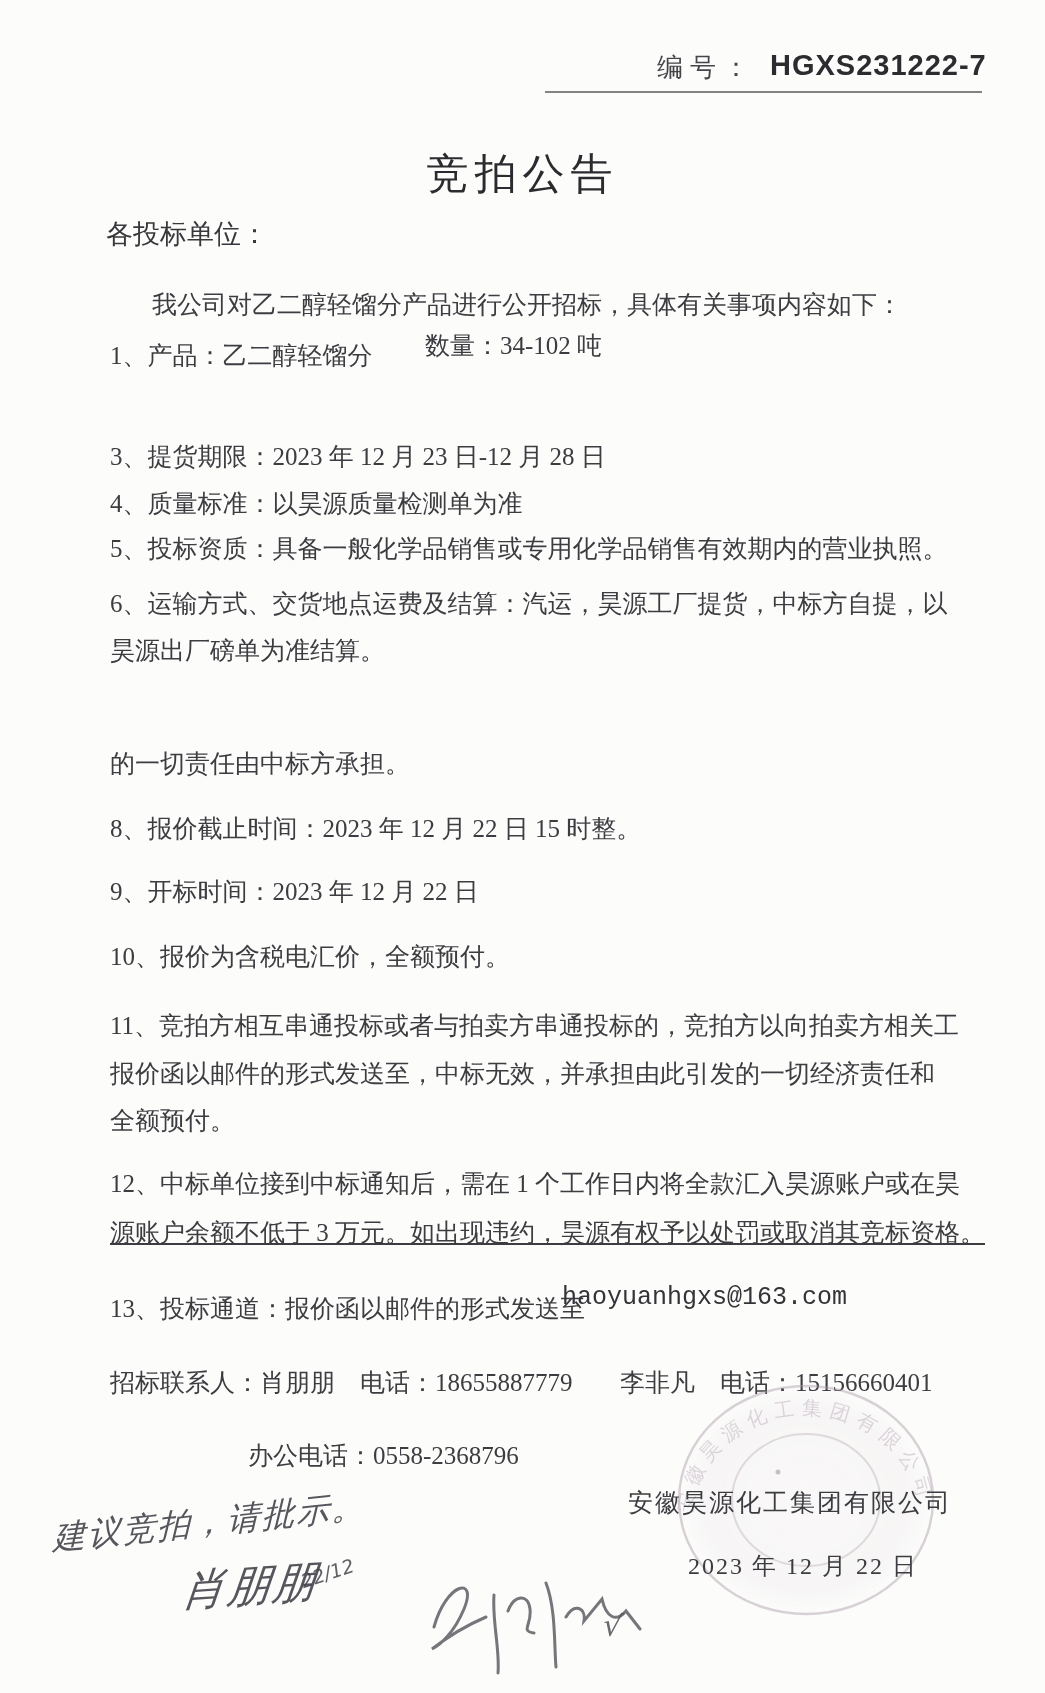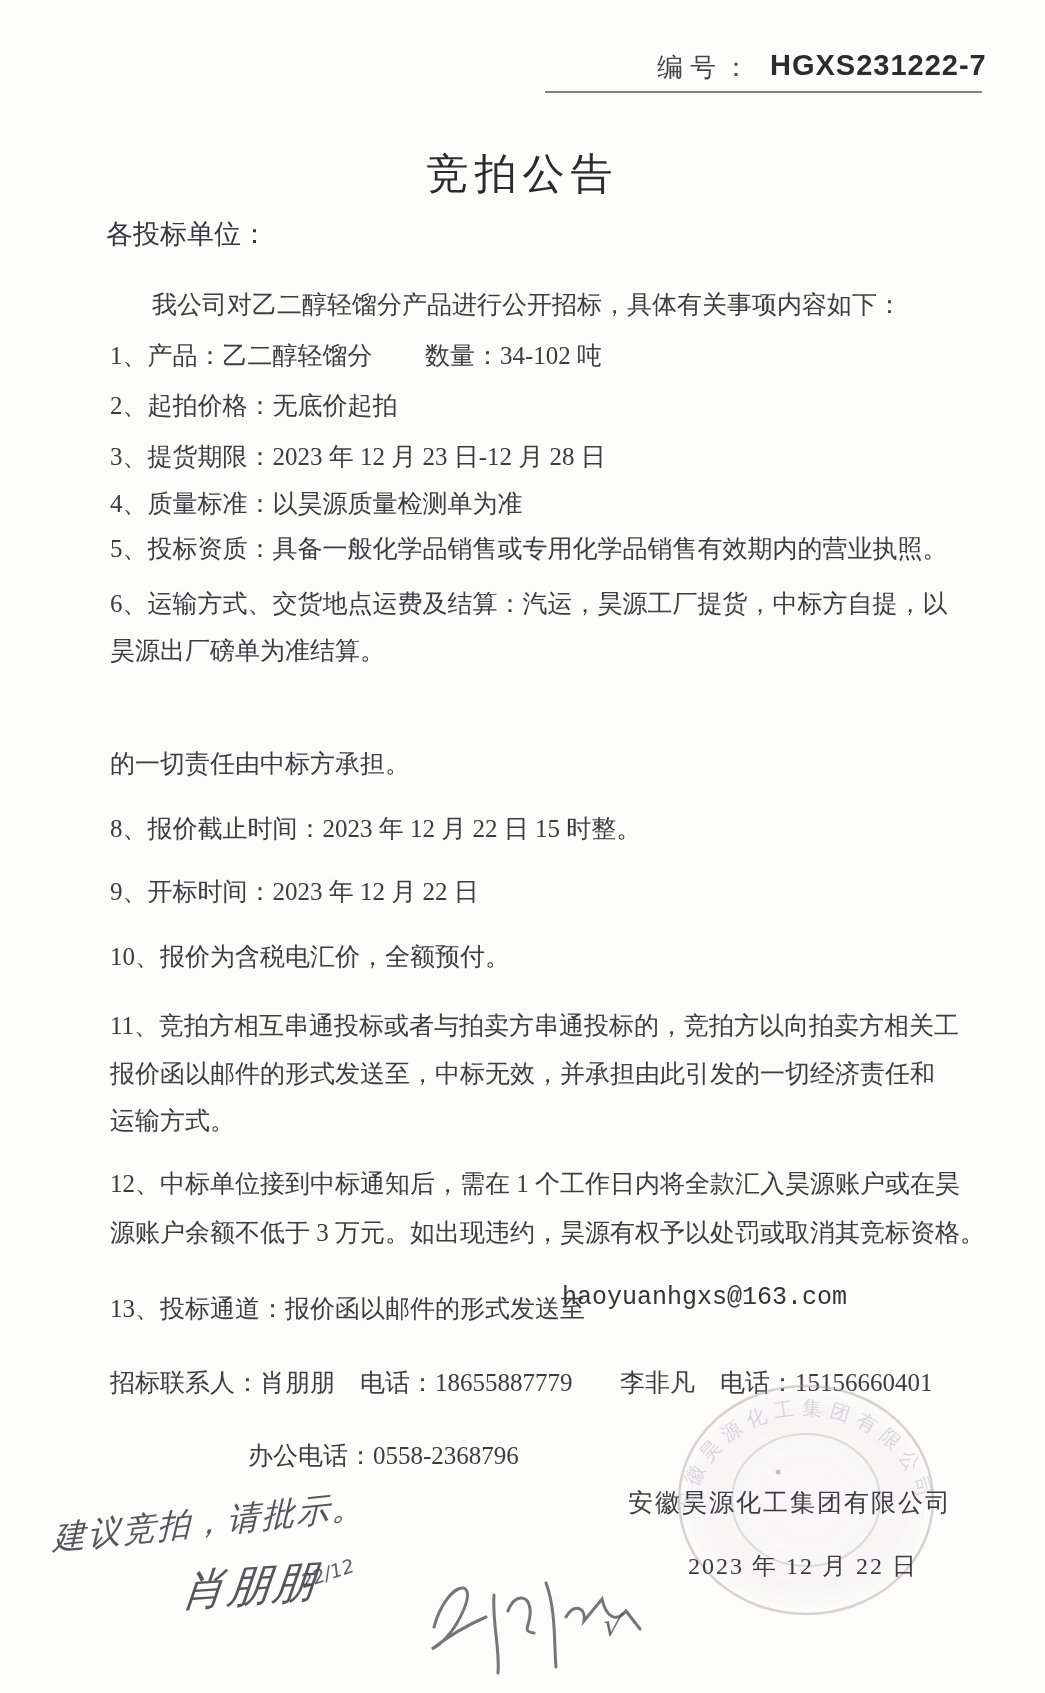--- a/index.html
+++ b/index.html
@@ -38,36 +38,35 @@
   <span class="line ref-label" style="left:657px;top:52px;">编号：</span>
   <span class="line ref-number" style="left:770px;top:48px;">HGXS231222-7</span>
   <div class="ref-underline"></div>
 
   <div class="doc-title">竞拍公告</div>
 
   <div class="line salutation" style="left:106px;top:218px;">各投标单位：</div>
   <div class="line body-text" style="left:152px;top:278px;">我公司对乙二醇轻馏分产品进行公开招标，具体有关事项内容如下：</div>
 
   <div class="line body-text" style="left:110px;top:329px;">1、产品：乙二醇轻馏分</div>
-  <div class="line body-text" style="left:425px;top:329px;">数量：34-102 吨</div>
-  <div class="line body-text" style="left:110px;top:379px;">2、起拍价格：无底价起拍</div>
+  <div class="line body-text" style="left:425px;top:319px;">数量：34-102 吨</div>
   <div class="line body-text" style="left:110px;top:430px;">3、提货期限：2023 年 12 月 23 日-12 月 28 日</div>
   <div class="line body-text" style="left:110px;top:477px;">4、质量标准：以昊源质量检测单为准</div>
   <div class="line body-text" style="left:110px;top:522px;">5、投标资质：具备一般化学品销售或专用化学品销售有效期内的营业执照。</div>
   <div class="line body-text" style="left:110px;top:577px;">6、运输方式、交货地点运费及结算：汽运，昊源工厂提货，中标方自提，以</div>
   <div class="line body-text" style="left:110px;top:624px;">昊源出厂磅单为准结算。</div>
   <div class="line body-text" style="left:110px;top:737px;">的一切责任由中标方承担。</div>
   <div class="line body-text" style="left:110px;top:802px;">8、报价截止时间：2023 年 12 月 22 日 15 时整。</div>
   <div class="line body-text" style="left:110px;top:865px;">9、开标时间：2023 年 12 月 22 日</div>
   <div class="line body-text" style="left:110px;top:930px;">10、报价为含税电汇价，全额预付。</div>
   <div class="line body-text" style="left:110px;top:999px;">11、竞拍方相互串通投标或者与拍卖方串通投标的，竞拍方以向拍卖方相关工</div>
   <div class="line body-text" style="left:110px;top:1047px;">报价函以邮件的形式发送至，中标无效，并承担由此引发的一切经济责任和</div>
-  <div class="line body-text" style="left:110px;top:1094px;">运输方式。</div>
+  <div class="line body-text" style="left:110px;top:1094px;">全额预付。</div>
   <div class="line body-text" style="left:110px;top:1157px;">12、中标单位接到中标通知后，需在 1 个工作日内将全款汇入昊源账户或在昊</div>
-  <div class="line body-text" style="left:110px;top:1206px;">源账户余额不低于 3 万元。如出现违约，昊源有权予以处罚或取消其竞标资格。</div>
+  <div class="line body-text" style="left:110px;top:1206px;text-decoration:underline;">源账户余额不低于 3 万元。如出现违约，昊源有权予以处罚或取消其竞标资格。</div>
   <div class="line body-text" style="left:110px;top:1282px;">13、投标通道：报价函以邮件的形式发送至</div>
   <div class="line email" style="left:562px;top:1283px;">haoyuanhgxs@163.com</div>
 
   <div class="line body-text" style="left:110px;top:1356px;">招标联系人：肖朋朋　电话：18655887779</div>
   <div class="line body-text" style="left:620px;top:1356px;">李非凡　电话：15156660401</div>
   <div class="line body-text" style="left:248px;top:1429px;">办公电话：0558-2368796</div>
 
   <svg class="stamp" viewBox="0 0 292 264">
     <defs>
       <path id="arcTop" d="M 34,168 A 114,102 0 1 1 258,168" fill="none"></path>

